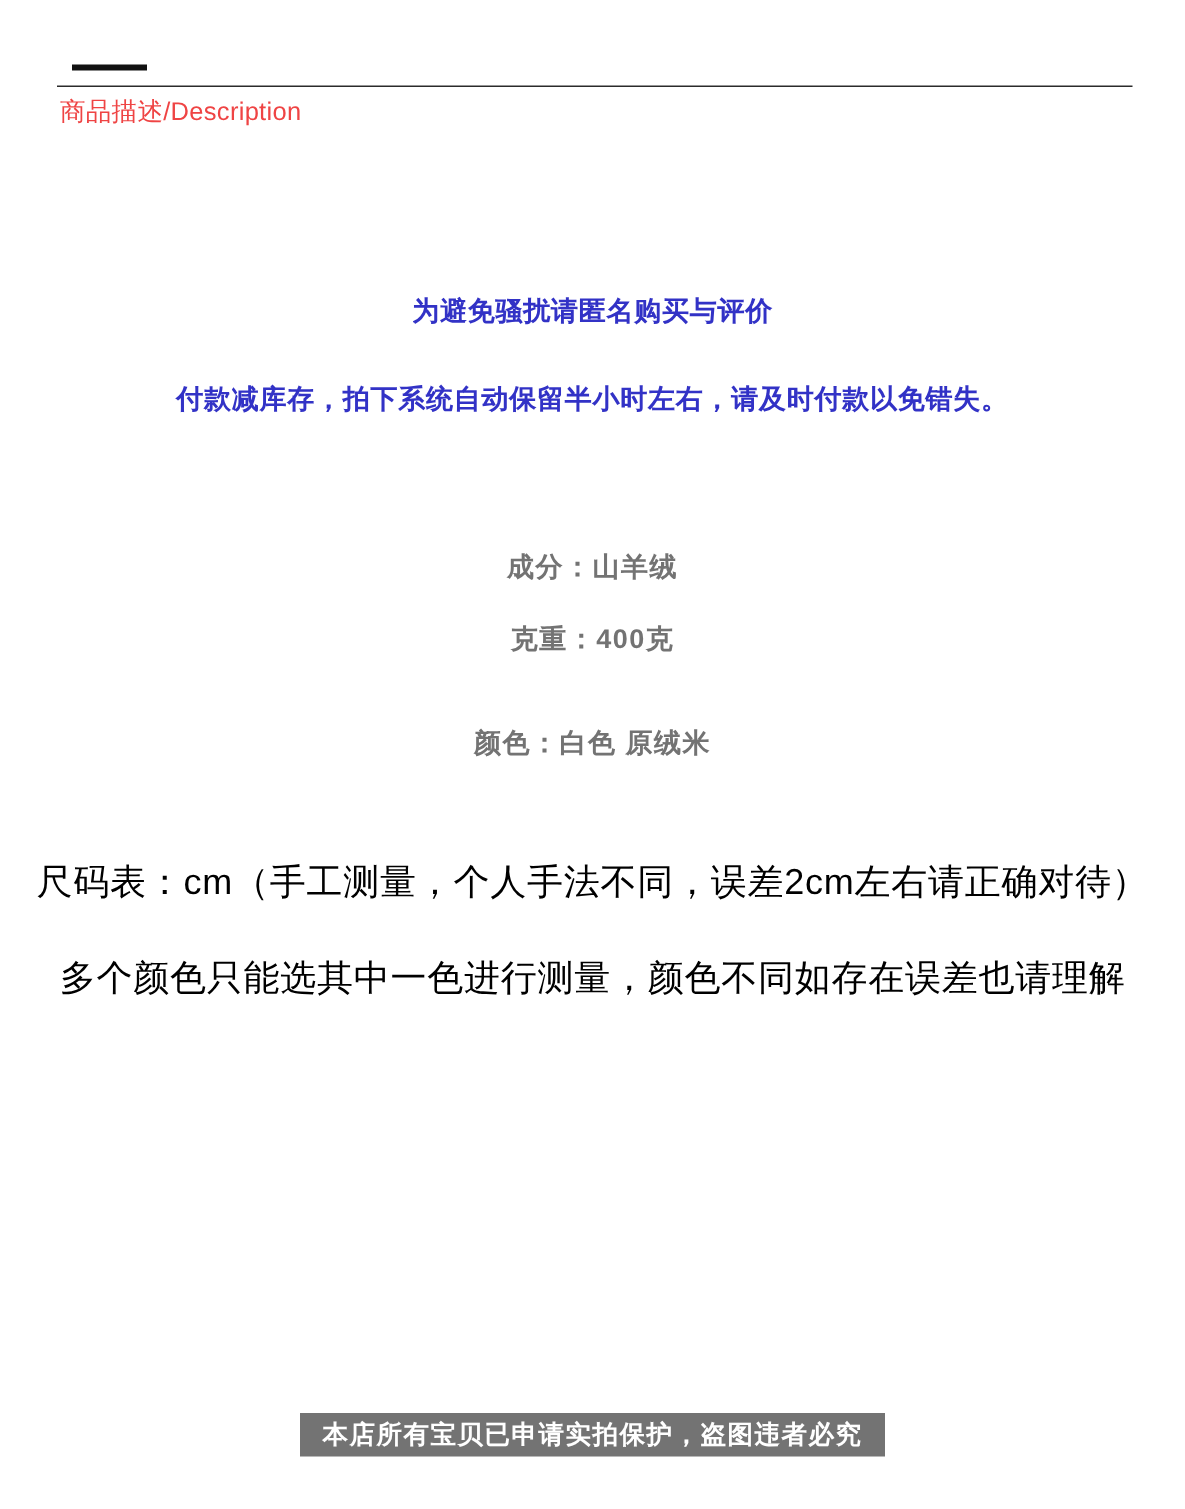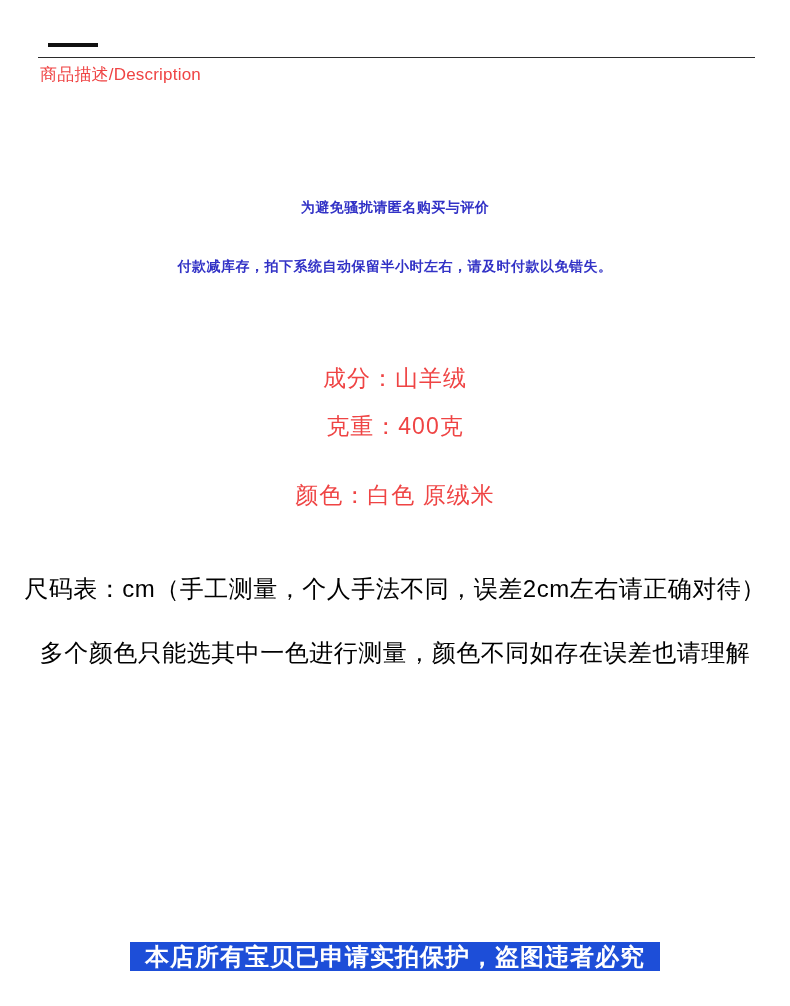--- a/index.html
+++ b/index.html
@@ -19,27 +19,27 @@
     position: absolute; top: 57px; left: 38px;
     width: 717px; height: 1px; background: #2b2b2b;
   }
   .section-title {
     position: absolute; top: 63px; left: 40px;
     font-size: 17px; font-weight: 400; color: #ef4444;
     letter-spacing: 0.2px;
   }
   .line { position: absolute; left: 0; right: 0; text-align: center; }
   .notice {
-    color: #3232c6; font-size: 14px; font-weight: 700;
+    color: #3232c6; font-size: 18px; font-weight: 700;
     line-height: 24px; letter-spacing: 0.5px;
   }
   .notice-1 { top: 195px; }
   .notice-2 { top: 254px; }
   .spec {
-    font-size: 23px; font-weight: 400; color: #ef4444;
+    font-size: 18px; font-weight: 700; color: #737373;
     line-height: 28px; letter-spacing: 1px;
   }
   .spec-1 { top: 364px; }
   .spec-2 { top: 412px; }
   .spec-3 { top: 481px; }
   .size-note {
     font-size: 24px; font-weight: 400; color: #000000;
     line-height: 24px; letter-spacing: 0.5px;
   }
   .size-note-1 { top: 577px; }
@@ -57,22 +57,22 @@
     font-weight: 400; padding: 0;
   }
   .size-table th { height: 60px; }
   .size-table td { height: 58px; }
   .th-line { display: block; line-height: 26px; }
   .footer-wrap {
     position: absolute; top: 942px; left: 0; right: 0;
     display: flex; justify-content: center;
   }
   .footer-bar {
-    background: #1d4ed8; color: #ffffff;
-    font-size: 24px; font-weight: 700;
+    background: #737373; color: #ffffff;
+    font-size: 17px; font-weight: 700;
     line-height: 23px; padding: 3px 15px;
     letter-spacing: 1px;
   }
 </style>
 </head>
 <body>
 
 <div class="accent-tick"></div>
 <div class="header-rule"></div>
 <div class="section-title">商品描述/Description</div>

